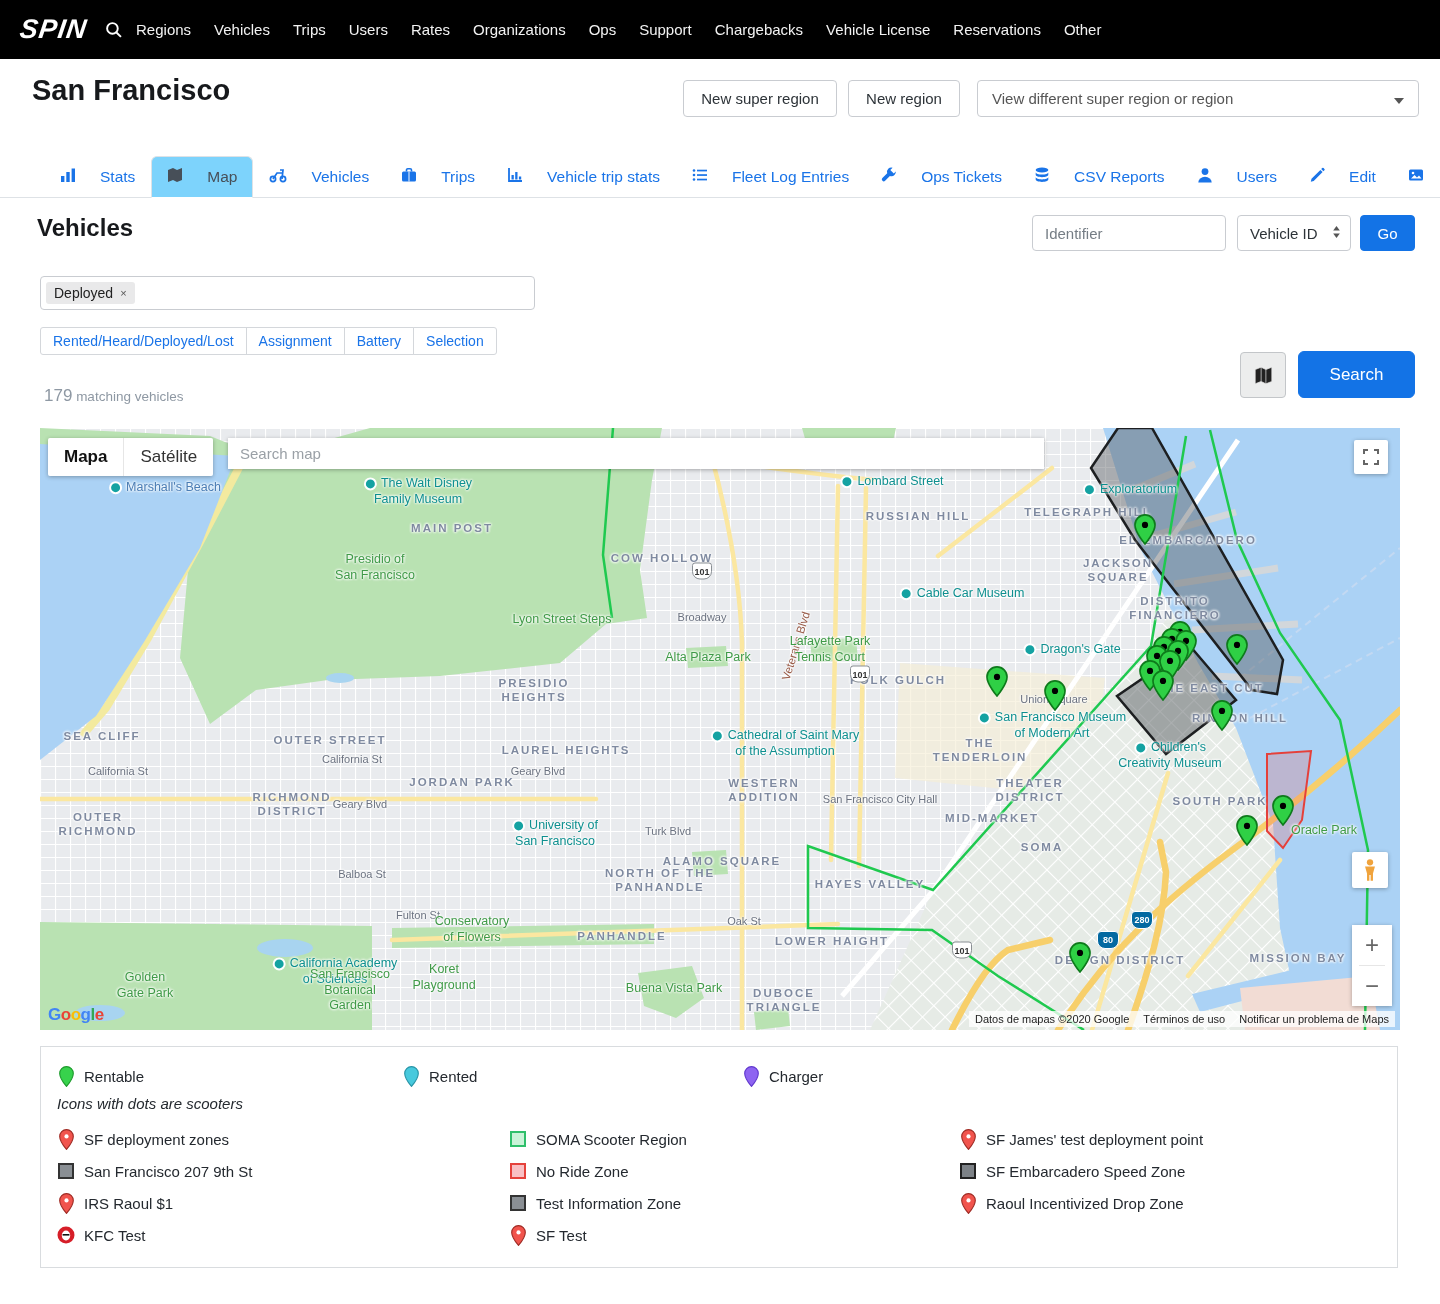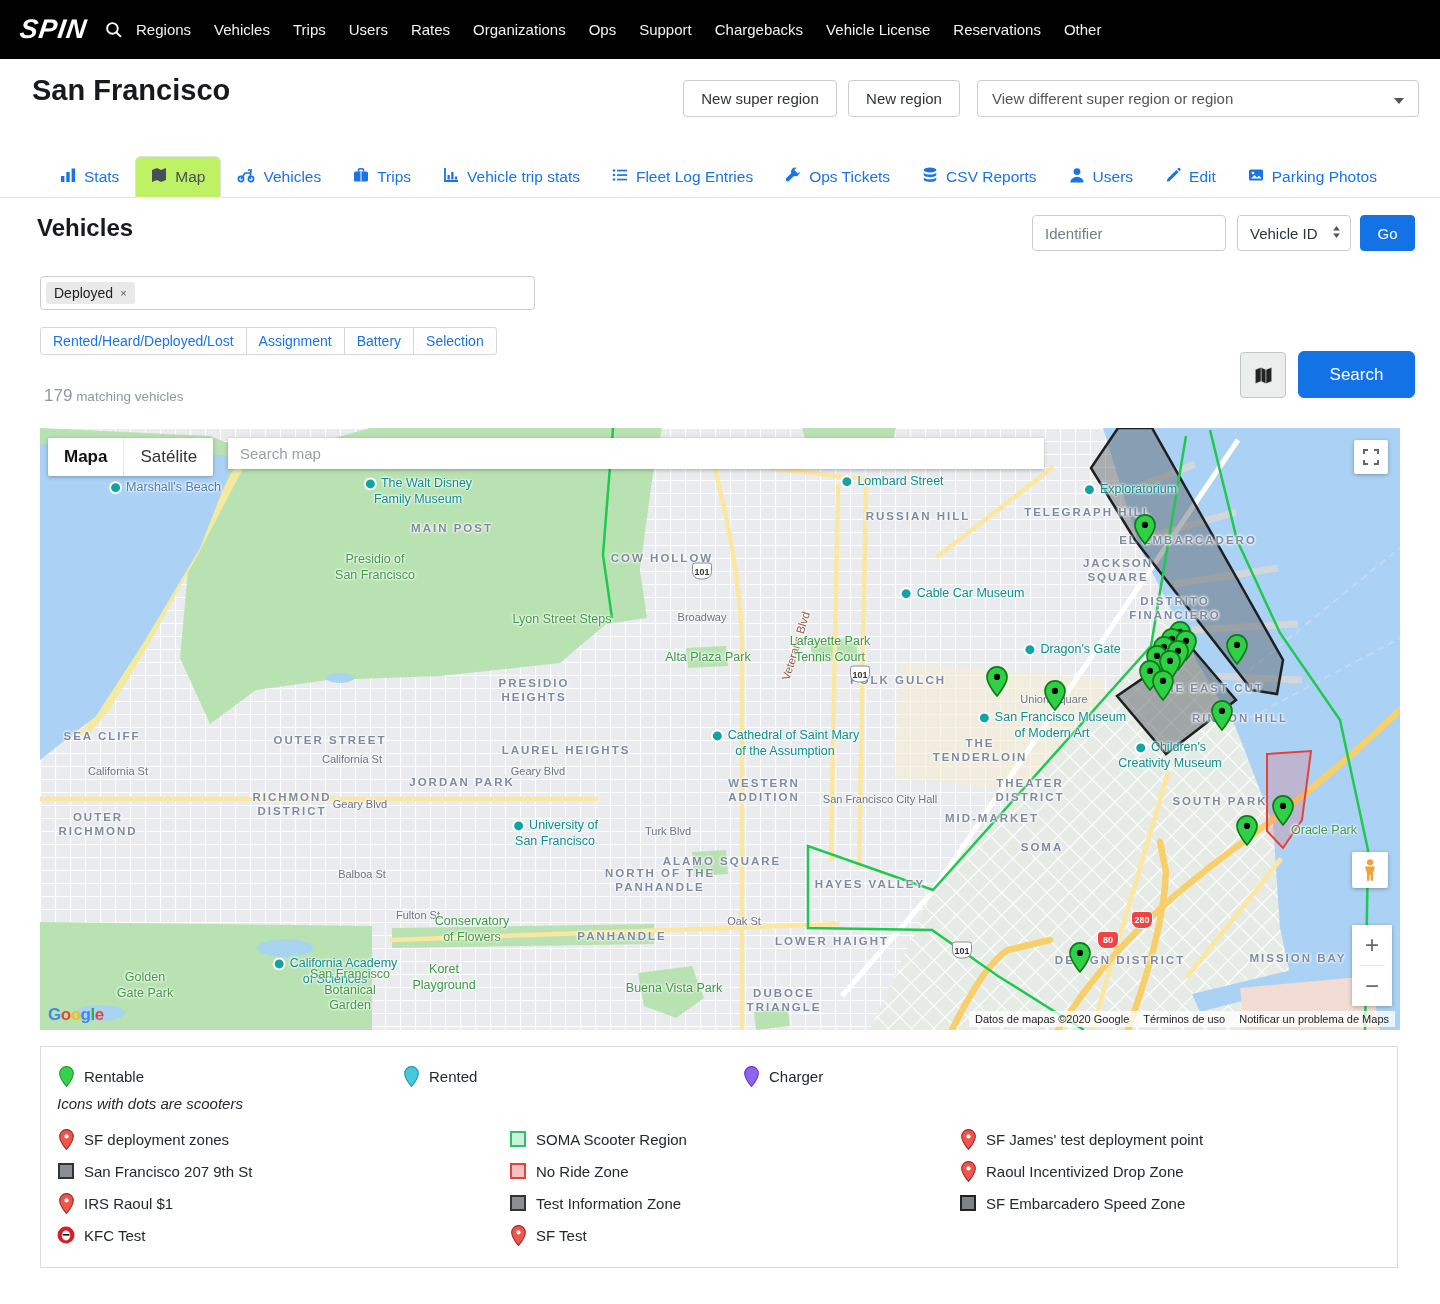--- a/index.html
+++ b/index.html
@@ -22,23 +22,23 @@
   .btn-light{background:#fff;border:1px solid #c9ccd1;color:#2d3338;}
   .btn-new-super{left:683px;top:80px;width:154px;height:37px;}
   .btn-new-region{left:848px;top:80px;width:112px;height:37px;}
   .region-select{left:977px;top:80px;width:442px;height:37px;background:#fff;border:1px solid #c9ccd1;
     border-radius:4px;display:flex;align-items:center;justify-content:space-between;
     padding:0 14px;color:#555;font-size:15px;cursor:pointer;}
 
   
   .tabs{position:absolute;top:154px;left:0;width:1440px;height:44px;border-bottom:1px solid #dee2e6;
     display:flex;align-items:flex-end;padding-left:44px;}
-  .tab{display:flex;gap:8px;align-items:center;padding:10px 15px;font-size:15.5px;color:#1a74e8;
+  .tab{display:flex;gap:24px;align-items:center;padding:10px 15px;font-size:15.5px;color:#1a74e8;
     border:1px solid transparent;border-radius:6px 6px 0 0;margin-bottom:-1px;cursor:pointer;white-space:nowrap;}
-  .tab.active{background:#bef264;border-color:#dee2e6 #dee2e6 #fff;color:#474f58;}
+  .tab.active{background:#7dd3fc;border-color:#dee2e6 #dee2e6 #fff;color:#474f58;}
   .tab svg{flex:0 0 auto;}
 
   
   .vehicles-title{position:absolute;left:37px;top:214px;font-size:24px;font-weight:700;color:#17191c;margin:0;}
   .identifier-input{left:1032px;top:215px;width:194px;height:36px;border:1px solid #c9ccd1;border-radius:4px;
     padding:0 12px;font-size:15px;color:#333;font-family:inherit;}
   .identifier-input::placeholder{color:#757d85;}
   .vehicle-select{left:1237px;top:215px;width:114px;height:36px;background:#fff;border:1px solid #c9ccd1;
     border-radius:4px;display:flex;align-items:center;justify-content:space-between;padding:0 9px 0 12px;
     font-size:15px;color:#2d3338;cursor:pointer;}
@@ -69,21 +69,21 @@
   .k-h{color:#7f8aa0;font-size:11.5px;font-weight:700;letter-spacing:2px;}
   .k-p{color:#0d8f8f;font-size:12.5px;}
   .k-pb{color:#4a7db5;font-size:12.5px;}
   .k-g{color:#3f9a47;font-size:12.5px;}
   .k-s{color:#6b7280;font-size:11px;}
   .k-r{color:#9a5c49;font-size:11.5px;transform:translate(-50%,-50%) rotate(-73deg);}
   .mlabel .poi-dot{display:inline-block;width:13px;height:13px;border-radius:50%;background:#14a2a2;
     border:2px solid #fff;vertical-align:middle;margin-right:4px;}
   .shield{position:absolute;transform:translate(-50%,-50%);font-size:9px;font-weight:700;
     display:flex;align-items:center;justify-content:center;pointer-events:none;}
-  .shield.i{width:22px;height:18px;background:#ef4444;color:#fff;border-radius:4px 4px 8px 8px;border:1px solid #fff;}
+  .shield.i{width:22px;height:18px;background:#0369a1;color:#fff;border-radius:4px 4px 8px 8px;border:1px solid #fff;}
   .shield.us{width:20px;height:17px;background:#fff;color:#333;border-radius:3px 3px 8px 8px;border:1px solid #8a8f94;}
   .pin{position:absolute;cursor:pointer;}
   .map-type{position:absolute;left:8px;top:10px;display:flex;box-shadow:0 1px 4px rgba(0,0,0,.3);border-radius:2px;overflow:hidden;}
   .map-type .mt{background:#fff;padding:9px 16px;font-size:17px;color:#111;cursor:pointer;}
   .map-type .mt.sel{font-weight:700;}
   .map-type .mt+.mt{border-left:1px solid #e6e6e6;font-weight:400;color:#333;}
   .map-search{position:absolute;left:188px;top:10px;width:816px;height:31px;background:#fff;border:none;
     box-shadow:0 1px 4px rgba(0,0,0,.3);padding:0 12px;font-size:15px;color:#333;font-family:inherit;}
   .map-search::placeholder{color:#9aa0a6;}
   .fullscreen-btn{position:absolute;left:1314px;top:12px;width:34px;height:34px;background:#fff;border:none;
@@ -632,28 +632,28 @@
         <span class="marker">
           <svg width="15" height="21" viewBox="0 0 24 34">
             <path d="M12 1 C5.9 1 1 5.9 1 12 c0 8 11 21 11 21 s11-13 11-21 C23 5.9 18.1 1 12 1 Z" fill="#f1544d" stroke="#9e2b24" stroke-width="1.8"></path>
             <circle cx="12" cy="12" r="3.4" fill="#ffffff"></circle>
           </svg>
         </span>
         <span>SF James' test deployment point</span>
       </div>
       <div class="legend-item">
         <span class="marker">
+          <span class="sq" style="background: rgb(125, 130, 135); border-color: rgb(34, 34, 34);"></span>
+        </span>
+        <span>SF Embarcadero Speed Zone</span>
+      </div>
+      <div class="legend-item">
+        <span class="marker">
           <svg width="15" height="21" viewBox="0 0 24 34">
             <path d="M12 1 C5.9 1 1 5.9 1 12 c0 8 11 21 11 21 s11-13 11-21 C23 5.9 18.1 1 12 1 Z" fill="#f1544d" stroke="#9e2b24" stroke-width="1.8"></path>
             <circle cx="12" cy="12" r="3.4" fill="#ffffff"></circle>
           </svg>
         </span>
         <span>Raoul Incentivized Drop Zone</span>
       </div>
-      <div class="legend-item">
-        <span class="marker">
-          <span class="sq" style="background: rgb(125, 130, 135); border-color: rgb(34, 34, 34);"></span>
-        </span>
-        <span>SF Embarcadero Speed Zone</span>
-      </div>
       <div class="legend-item"></div>
     </div>
 </div>
 
 </body></html>

